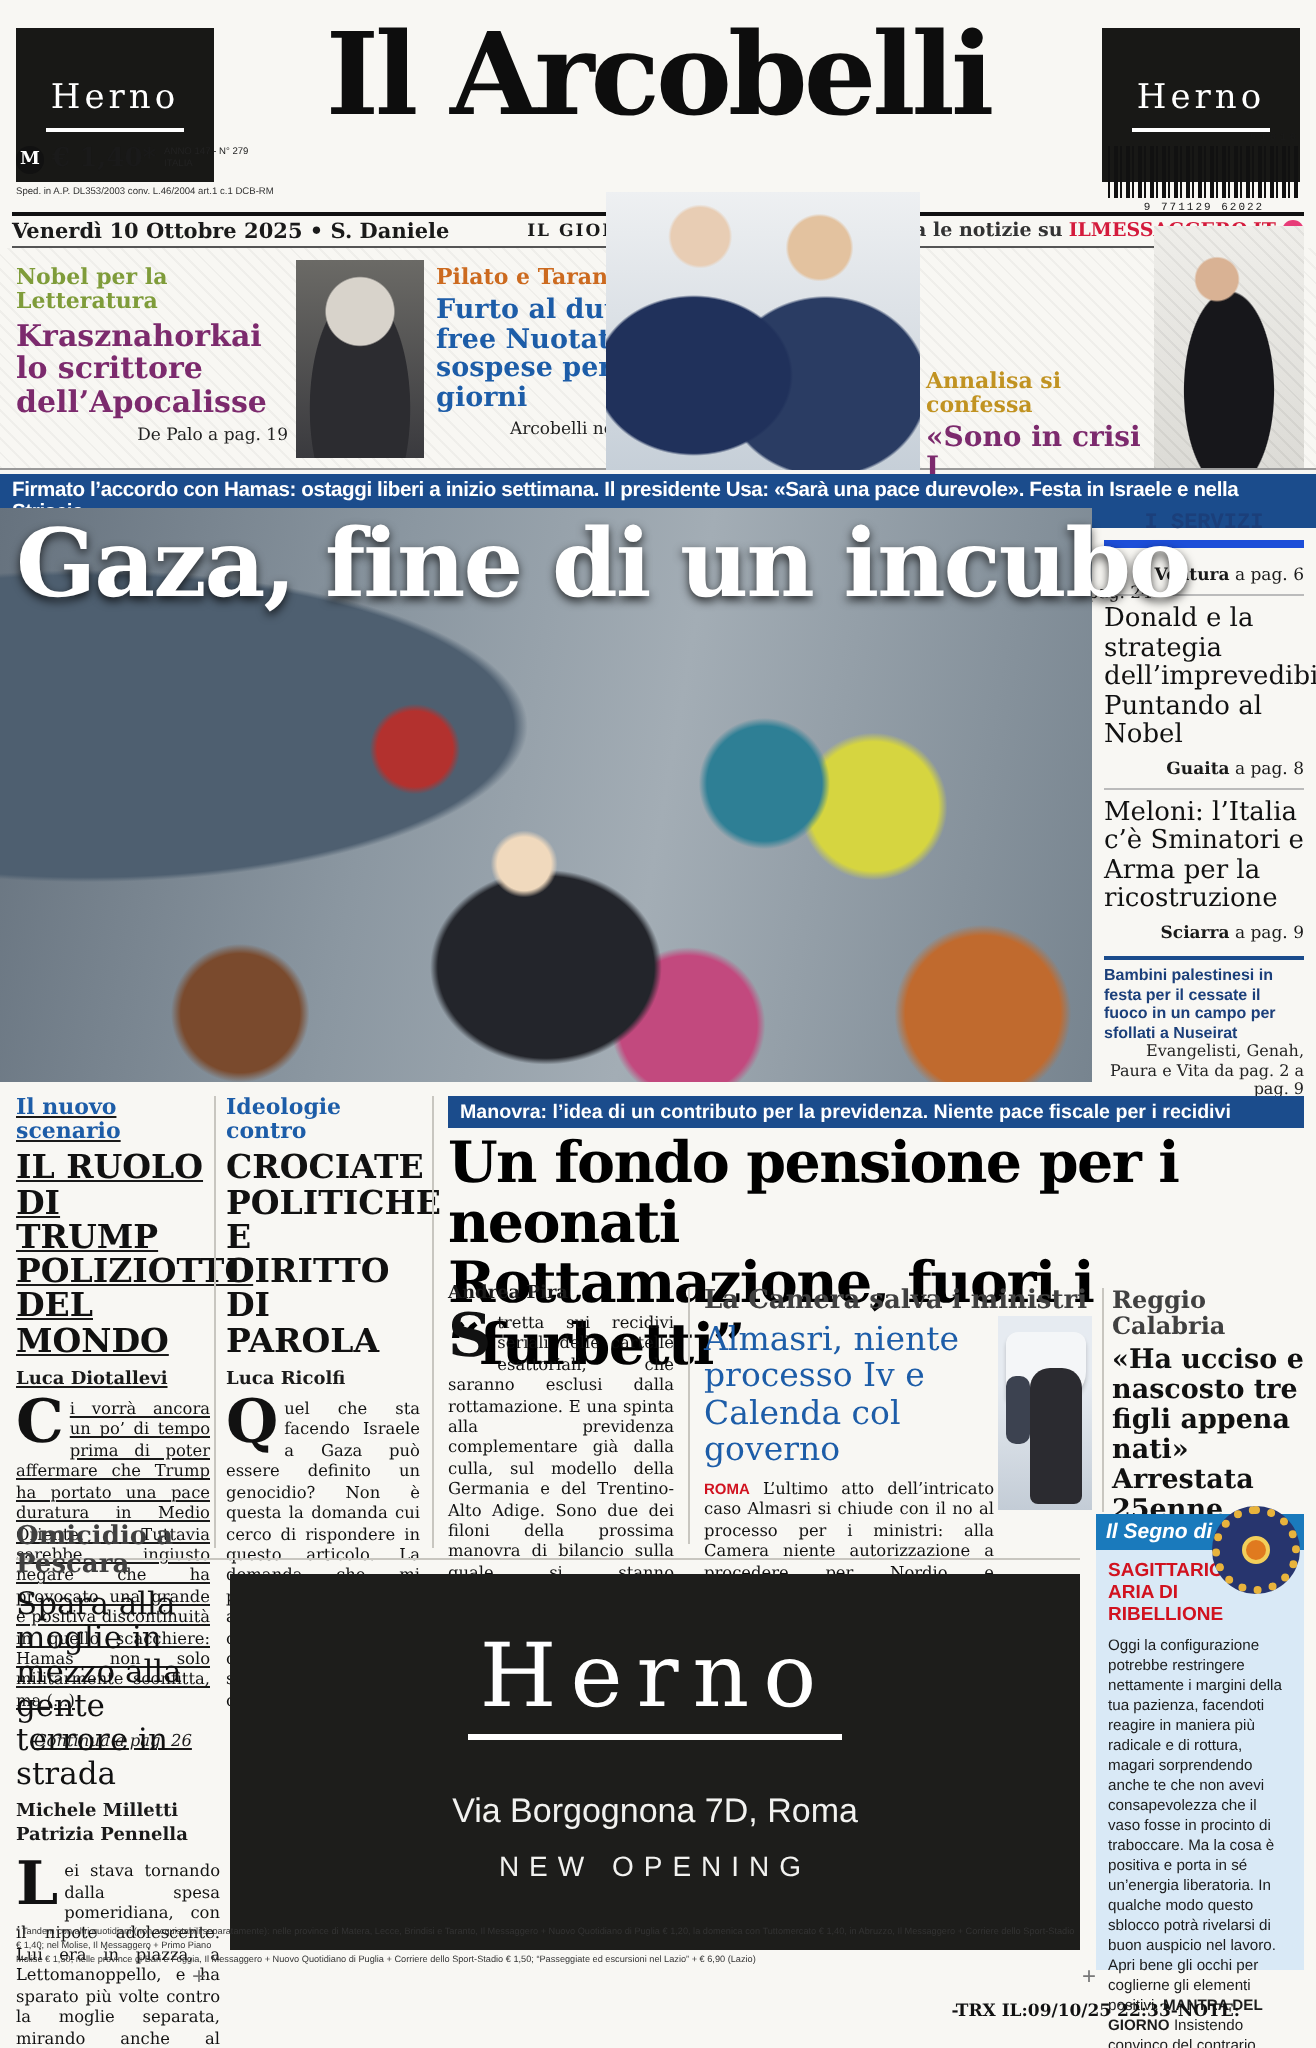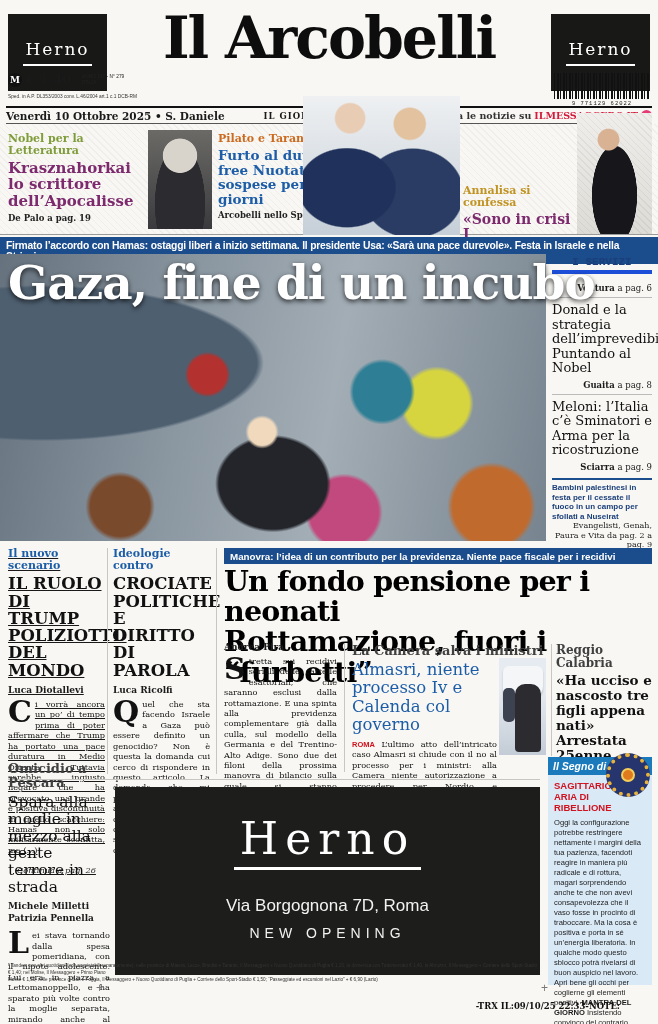--- a/index.html
+++ b/index.html
@@ -43,21 +43,21 @@
   
   .teaser-band { position:absolute; left:0; top:124px; width:658px; height:111px;
     background:repeating-linear-gradient(45deg, rgba(0,0,0,0.035) 0 1px, transparent 1px 5px);
     border-bottom:1px solid #999; }
   .kicker { font-weight:700; font-size:11px; line-height:1.1; margin-bottom:3px; }
   .k-green  { color:#7f9c3a; } .k-orange { color:#cc6a1f; }
   .k-gold   { color:#c19322;margin-top:48px; } .k-blue   { color:#1d5da8; }
   .k-red    { color:#404040; }
   .teaser h3 { font-size:14.5px; line-height:1.08; font-weight:700; }
   .t-purple { color:#7c2a6d; } .t-blue { color:#1d5da8; }
-  .teaser .byline { font-size:8.5px; font-weight:700; margin-top:4px; color:#222; }
+  .teaser .byline { font-size:8.5px; font-weight:400; margin-top:4px; color:#222;text-align:right; }
   .photo { background:#cfd3d8; }
 
   .photo-kras { left:148px; top:130px; width:64px; height:99px;
     background:radial-gradient(circle at 50% 26%, #d8d3cb 0 21%, rgba(0,0,0,0) 22%),
                radial-gradient(ellipse at 50% 75%, #2c2c30 0 55%, rgba(0,0,0,0) 56%),
                linear-gradient(#6b6a66, #3a3a3e); }
   .photo-swim { left:303px; top:96px; width:157px; height:139px; z-index:3;
     background:radial-gradient(circle at 30% 16%, #e8cdb4 0 9%, rgba(0,0,0,0) 10%),
                radial-gradient(circle at 68% 20%, #e3c29f 0 10%, rgba(0,0,0,0) 11%),
                radial-gradient(ellipse at 28% 66%, #20315b 0 30%, rgba(0,0,0,0) 31%),

